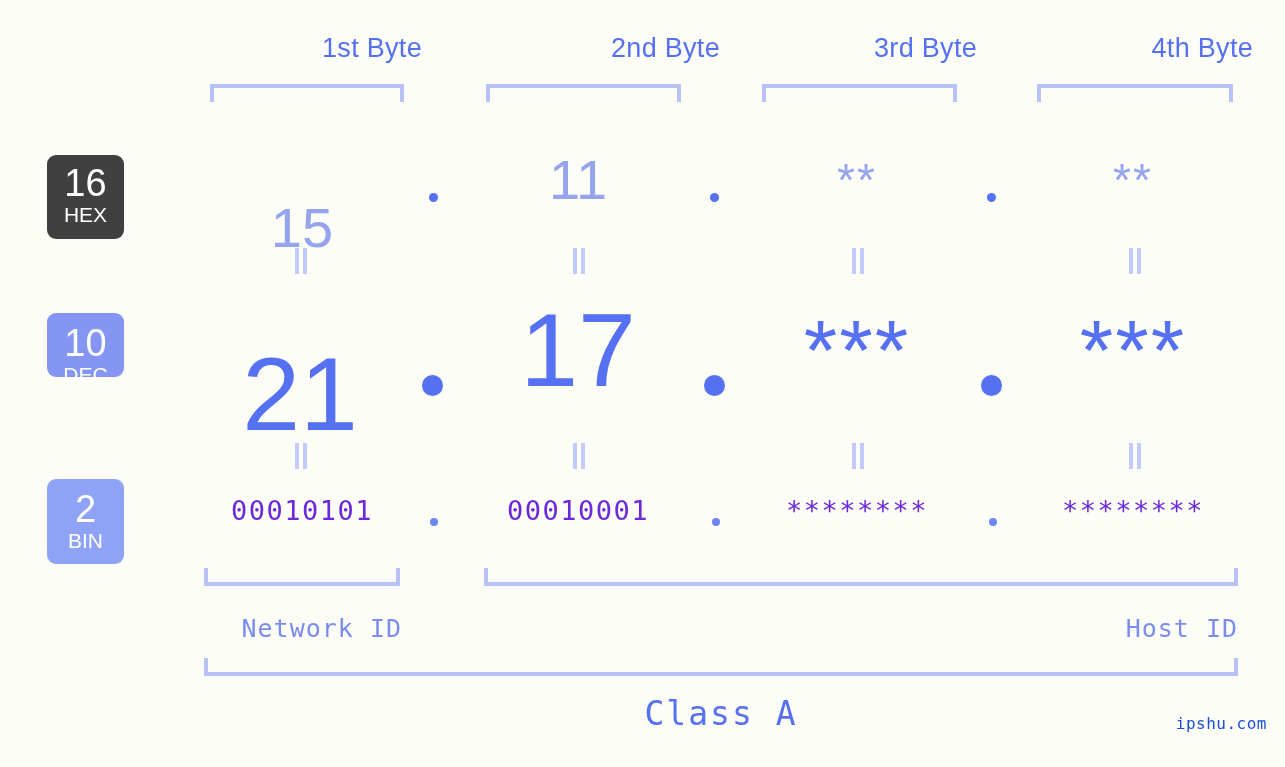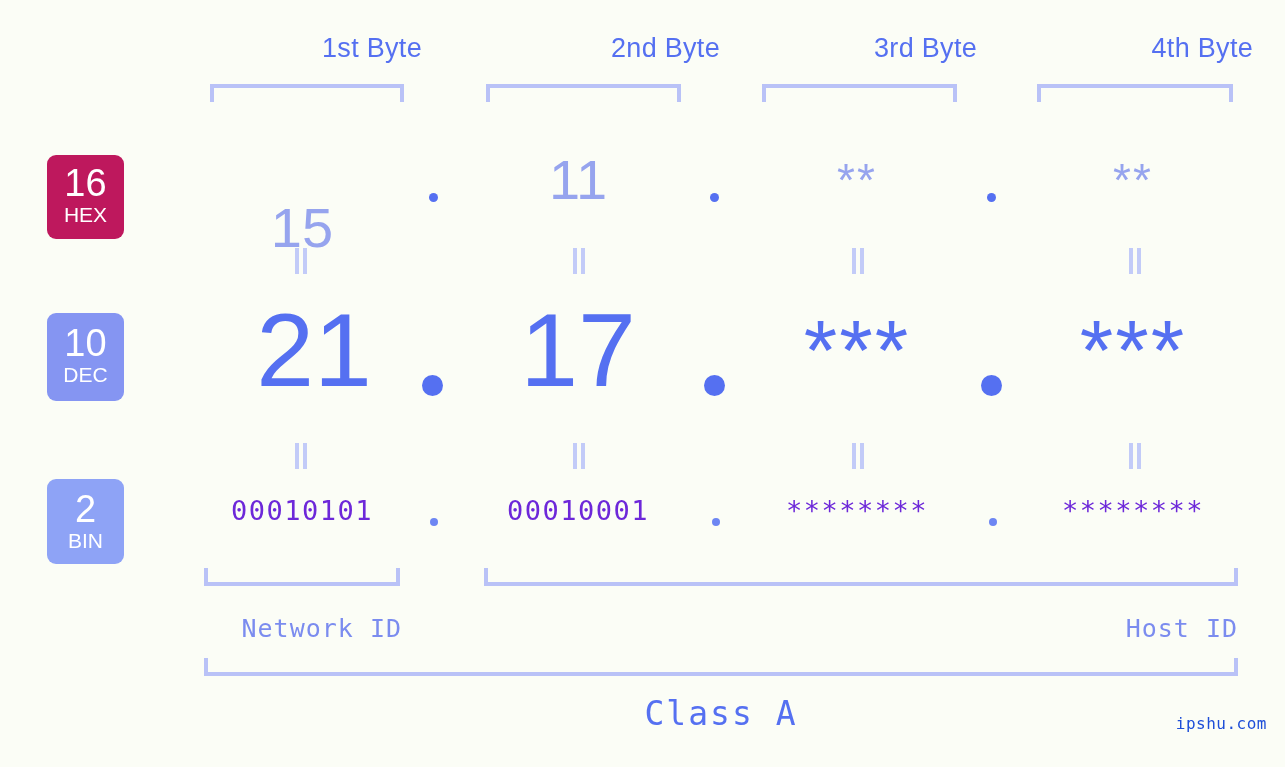--- a/index.html
+++ b/index.html
@@ -61,22 +61,22 @@
     font-size: 38px;
     line-height: 40px;
     font-weight: 400;
   }
   .badge .sub {
     display: block;
     font-size: 21px;
     line-height: 24px;
     font-weight: 400;
   }
-  #badge-hex { top: 155px; height: 84px; padding-top: 8px; background: #be185d; }
-  #badge-dec { top: 313px; height: 88px; padding-top: 10px; background: #8595f2; }
+  #badge-hex { top: 155px; height: 84px; padding-top: 8px; background: #404040; }
+  #badge-dec { top: 313px; height: 64px; padding-top: 10px; background: #8595f2; }
   #badge-bin { top: 479px; height: 85px; padding-top: 10px; background: #8ea3f6; }
 
   
   .cell {
     position: absolute;
     text-align: center;
     white-space: nowrap;
   }
 
   
@@ -246,21 +246,21 @@
   </div>
 
   <div>
     <div class="eq eq-hex" style="left:293px;"></div>
     <div class="eq eq-hex" style="left:571px;"></div>
     <div class="eq eq-hex" style="left:850px;"></div>
     <div class="eq eq-hex" style="left:1127px;"></div>
   </div>
 
   <div class="dec-row">
-    <div class="cell" style="left:194px;">21</div>
+    <div class="cell" style="left:180px;margin-top:44px;">21</div>
     <div class="cell" style="left:458px;">17</div>
     <div class="cell masked" style="left:737px;">***</div>
     <div class="cell masked" style="left:1013px;">***</div>
 
     <div class="dec-dot" style="left:422px;"></div>
     <div class="dec-dot" style="left:704px;"></div>
     <div class="dec-dot" style="left:981px;"></div>
   </div>
 
   <div>

